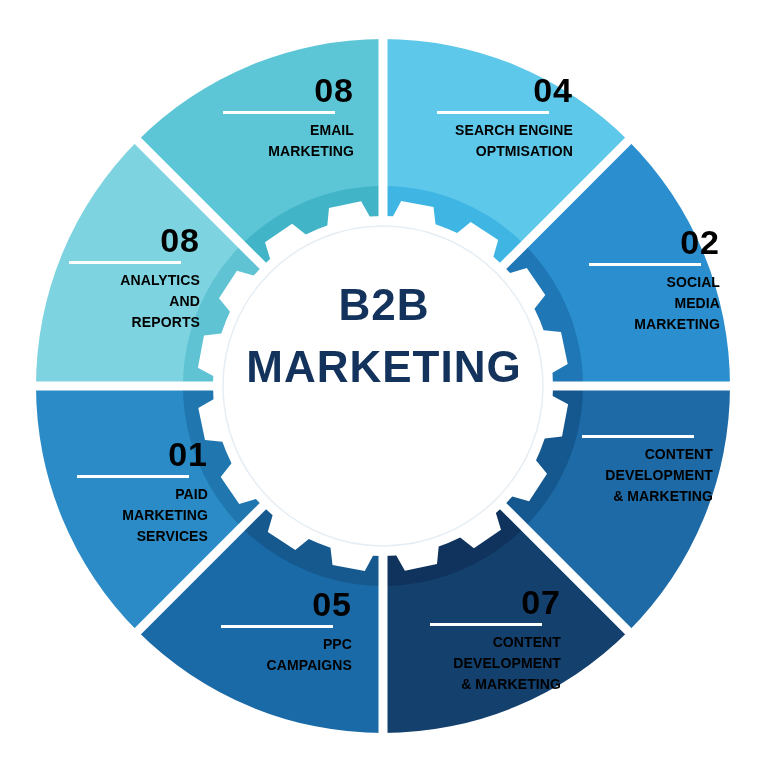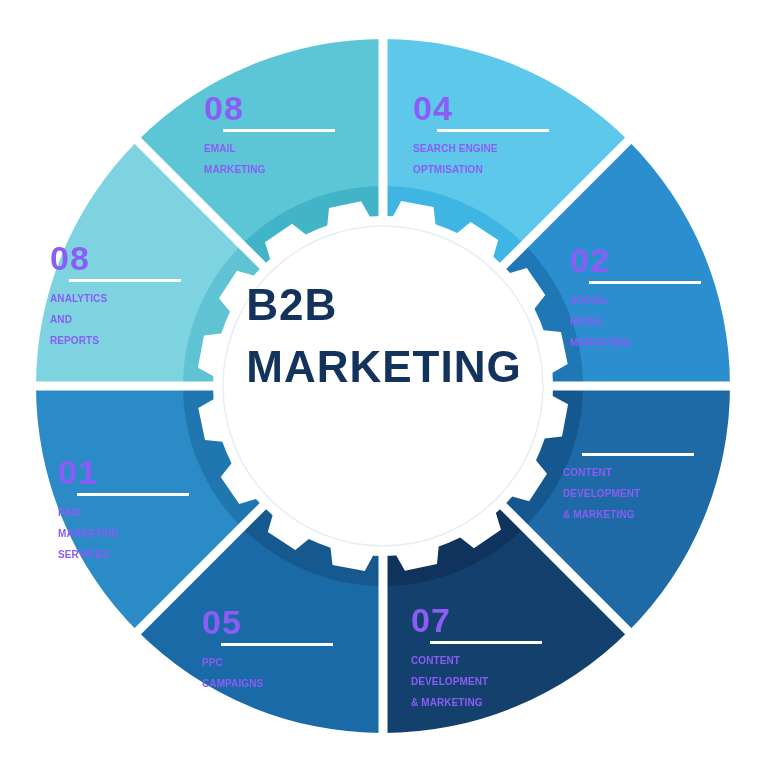--- a/index.html
+++ b/index.html
@@ -17,50 +17,50 @@
     #wheel {
       position: absolute;
       left: 0;
       top: 0;
       width: 768px;
       height: 768px;
     }
     .seg-label {
       position: absolute;
       width: 150px;
-      text-align: left;
-      color: #8b5cf6;
+      text-align: right;
+      color: #000000;
       transform: translateX(-50%);
-      margin-top: 18px;
     }
     .seg-num {
       font-family: "Liberation Sans", sans-serif;
       font-weight: bold;
       font-size: 34px;
       line-height: 36px;
       letter-spacing: 1px;
     }
     .seg-rule {
       height: 3px;
       background: #ffffff;
       margin: 3px auto 6px auto;
     }
     .seg-text {
       font-family: "Liberation Sans", sans-serif;
       font-weight: bold;
-      font-size: 10px;
+      font-size: 14px;
       line-height: 21px;
       white-space: pre-line;
       letter-spacing: 0.1px;
     }
     .center-title {
       position: absolute;
       left: 384px;
       top: 274px;
       transform: translateX(-50%);
+      text-align: center;
       color: #13335c;
       font-family: "Liberation Sans", sans-serif;
       font-weight: bold;
       white-space: nowrap;
     }
     .center-line {
       display: block;
       font-size: 44px;
       line-height: 62px;
       letter-spacing: 1px;

